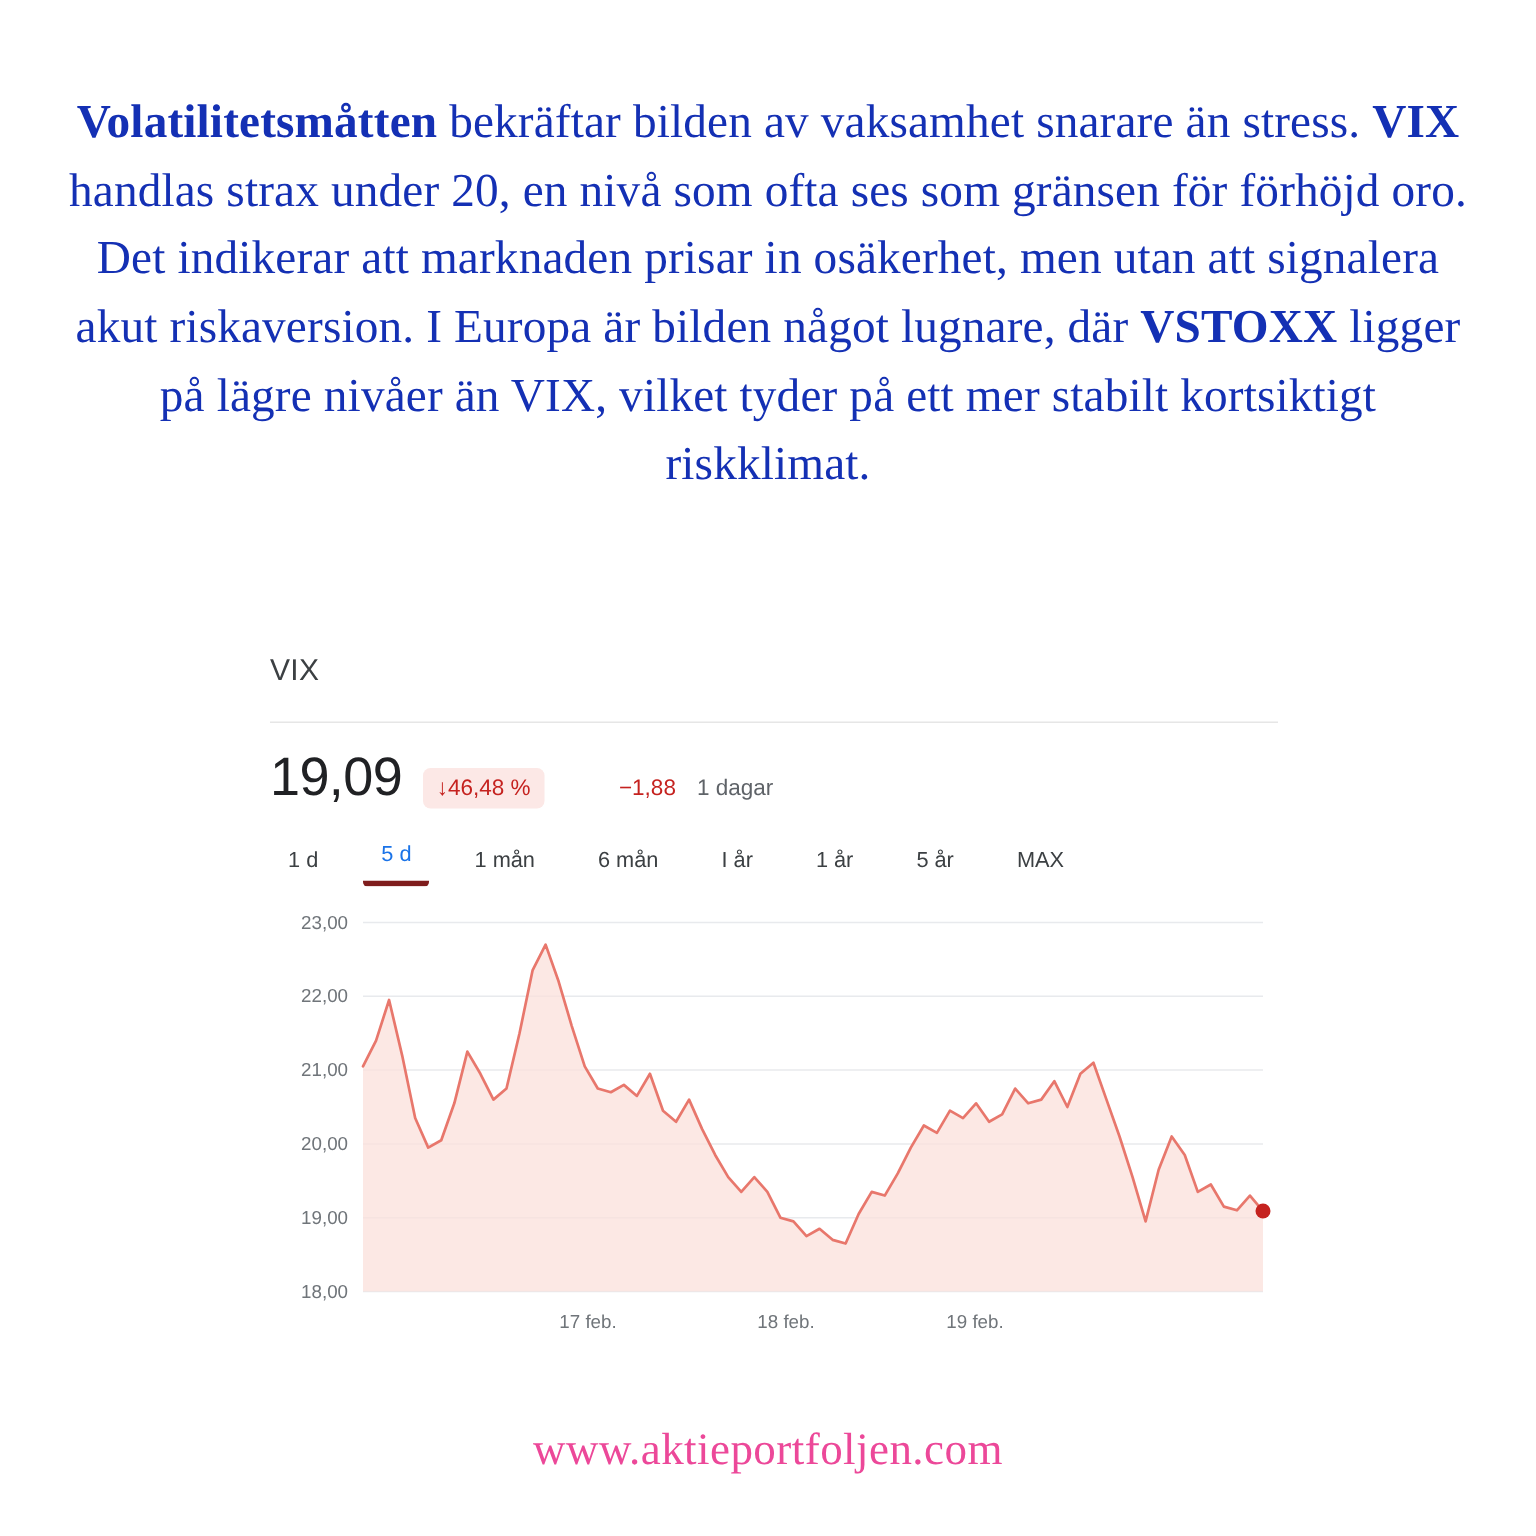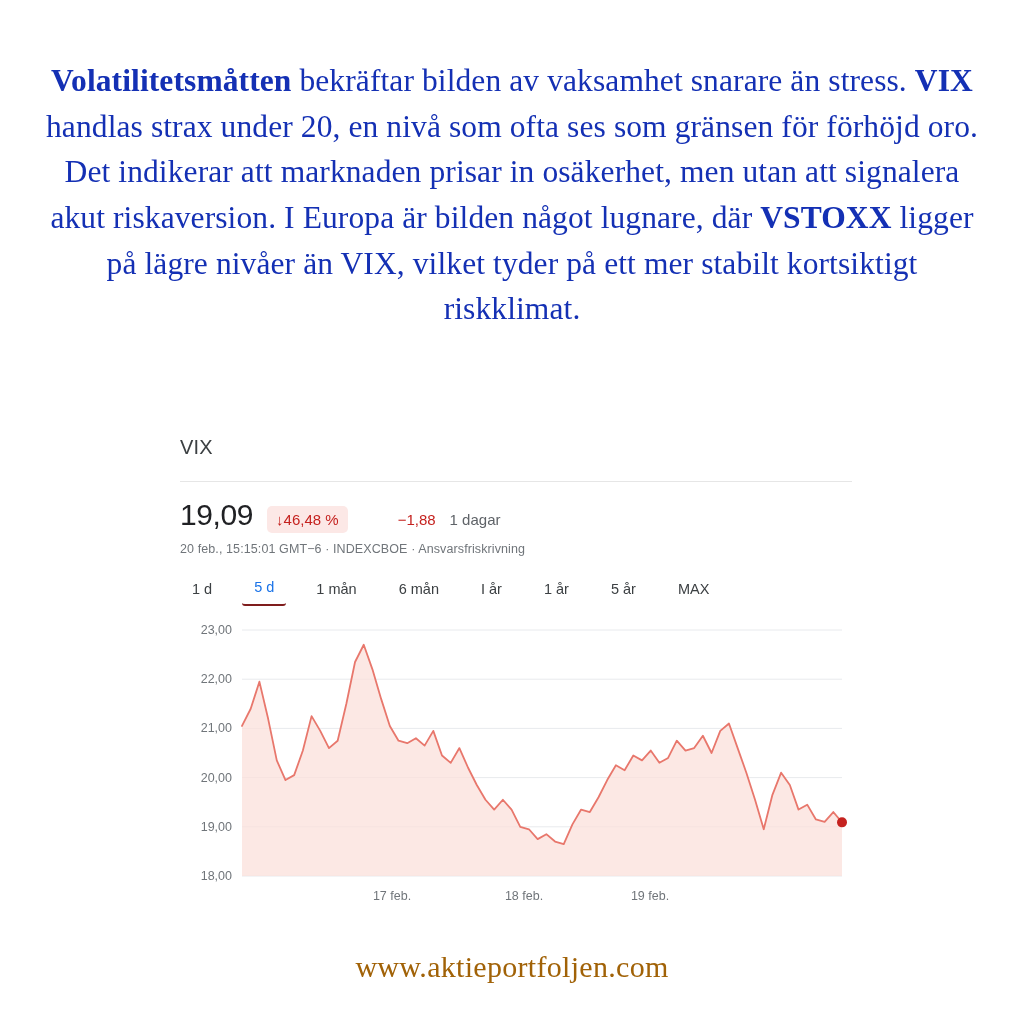--- a/index.html
+++ b/index.html
@@ -51,21 +51,21 @@
     background: #e6e6e6;
     width: 100%;
     margin-bottom: 18px;
   }
   .quote-row {
     display: flex;
     align-items: baseline;
     gap: 14px;
   }
   .price {
-    font-size: 30px;
+    font-size: 36px;
     color: #202124;
     letter-spacing: -0.4px;
     line-height: 1;
   }
   .chg-badge {
     background: #fce8e6;
     color: #c5221f;
     border-radius: 5px;
     font-size: 15px;
     padding: 5px 9px;
@@ -96,21 +96,21 @@
     font-size: 14.5px;
     color: #3c4043;
   }
   .range {
     padding: 5px 12px 9px 12px;
     border-radius: 3px;
     cursor: pointer;
   }
   .range.active {
     color: #1a73e8;
-    border-bottom: 2px solid #7f1d1d;
+    border-bottom: 4px solid #7f1d1d;
     font-weight: normal;
   }
 
   
   .chart-wrap {
     position: relative;
     margin-top: 16px;
     width: 672px;
     height: 290px;
   }
@@ -121,21 +121,21 @@
     fill: #70757a;
   }
 
   
   .footer {
     position: absolute;
     left: 0;
     right: 0;
     top: 950px;
     text-align: center;
-    color: #a16207;
+    color: #ec4899;
     font-family: "Liberation Serif", serif;
     font-size: 30px;
     letter-spacing: 0.3px;
   }
 </style>
 </head>
 <body>
 
 <div class="page">
 
@@ -148,21 +148,20 @@
     <div class="card-title">VIX</div>
     <div class="card-rule"></div>
 
     <div class="quote-row">
       <div class="price">19,09</div>
       <div class="chg-badge">↓46,48 %</div>
       <div class="chg-abs">−1,88</div>
       <div class="chg-period">1 dagar</div>
     </div>
 
-    <div class="meta">20 feb., 15:15:01 GMT−6 · INDEXCBOE · Ansvarsfriskrivning</div>
 
     <div class="ranges" id="range-selector">
         <div class="range">1 d</div>
         <div class="range active">5 d</div>
         <div class="range">1 mån</div>
         <div class="range">6 mån</div>
         <div class="range">I år</div>
         <div class="range">1 år</div>
         <div class="range">5 år</div>
         <div class="range">MAX</div>

